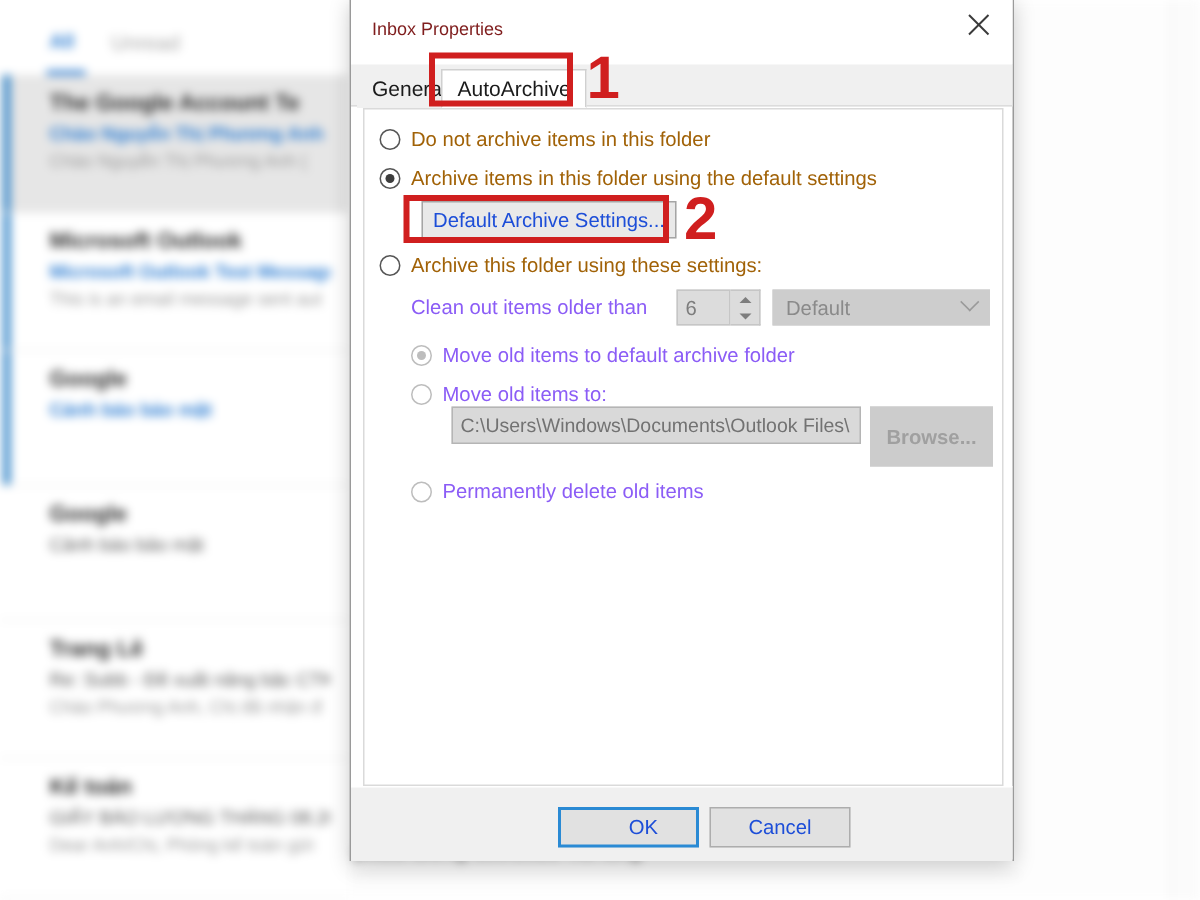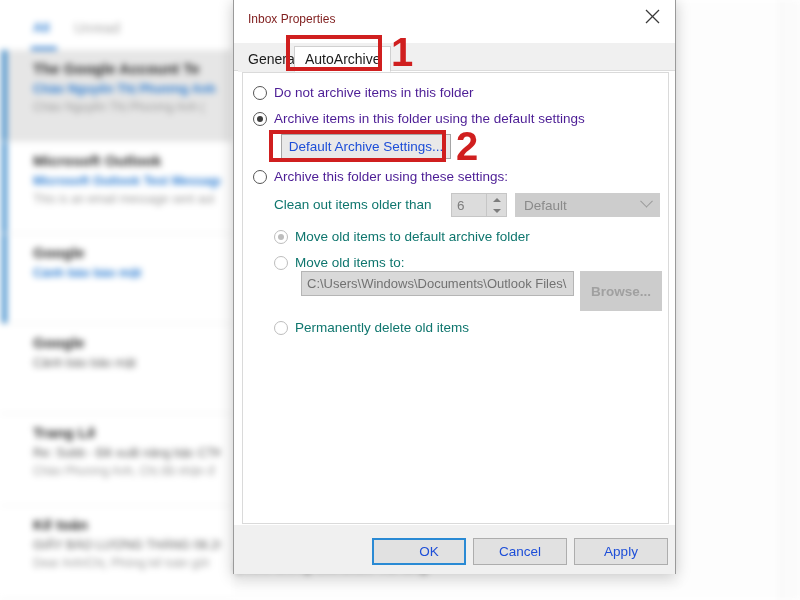--- a/index.html
+++ b/index.html
@@ -214,22 +214,22 @@
     content: "";
     position: absolute;
     left: 3px; top: 3px;
     width: 6px; height: 6px;
     border-radius: 50%;
     background: #3d3d3d;
   }
   .radio.dis { border-color: #bdbdbd; }
   .radio.dis.checked::after { background: #bdbdbd; }
 
-  .lbl { font-size: 13.5px; color: #4c1d95; white-space: nowrap; }
-  .lbl.dis { color: #0f766e; }
+  .lbl { font-size: 13.5px; color: #a16207; white-space: nowrap; }
+  .lbl.dis { color: #8b5cf6; }
 
   .btn {
     background: #e1e1e1;
     border: 1px solid #adadad;
     font-size: 13.5px;
     color: #1d4ed8;
     font-family: "Liberation Sans", sans-serif;
     display: flex;
     align-items: center;
     justify-content: center;
@@ -492,21 +492,20 @@
 
       <div class="row" style="left:31px; top:247px;">
         <span class="radio dis"></span>
         <span class="lbl dis">Permanently delete old items</span>
       </div>
     </div>
 
     <div class="footer">
       <div class="btn fbtn" id="btn-ok">OK</div>
       <div class="btn fbtn" id="btn-cancel">Cancel</div>
-      <div class="btn fbtn" id="btn-apply">Apply</div>
     </div>
 
     <div class="anno-box" id="anno-box-1"></div>
     <div class="anno-num" id="anno-num-1">1</div>
     <div class="anno-box" id="anno-box-2"></div>
     <div class="anno-num" id="anno-num-2">2</div>
   </div>
 
 </div>
 

